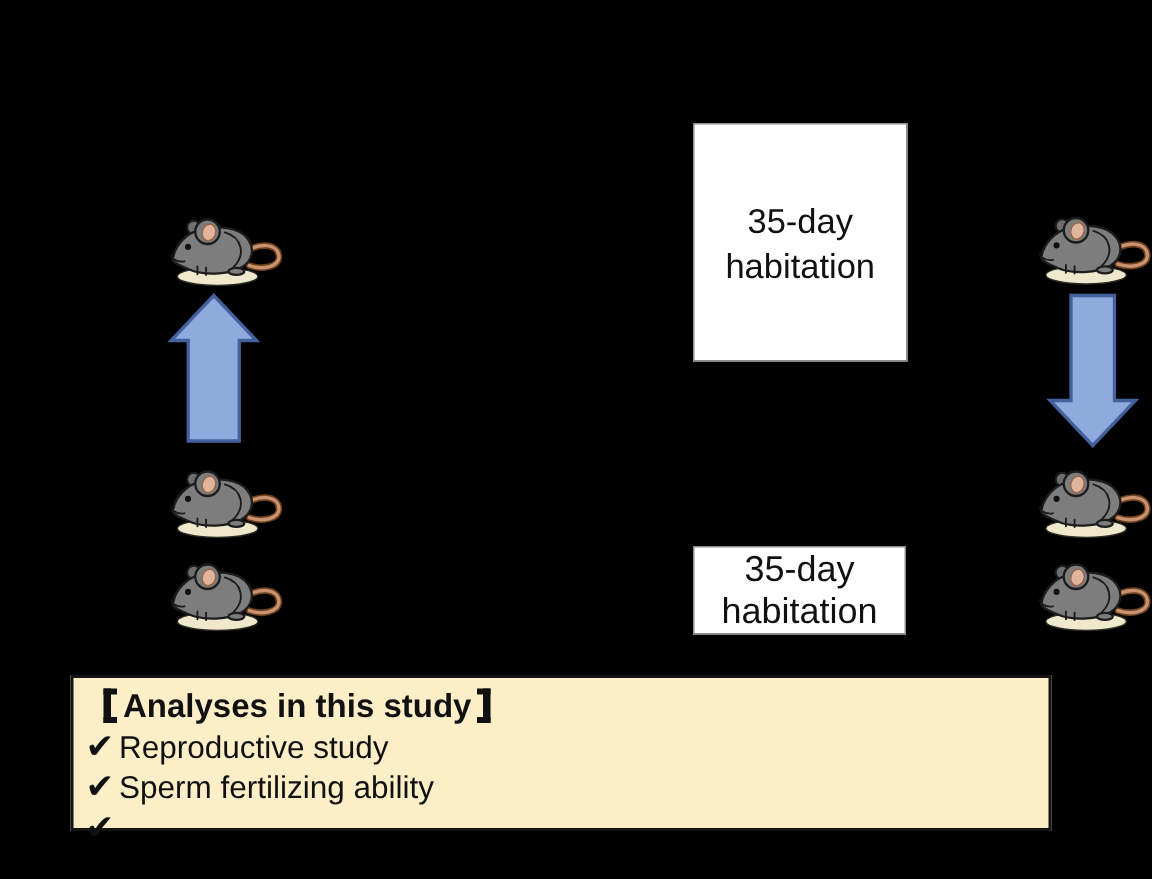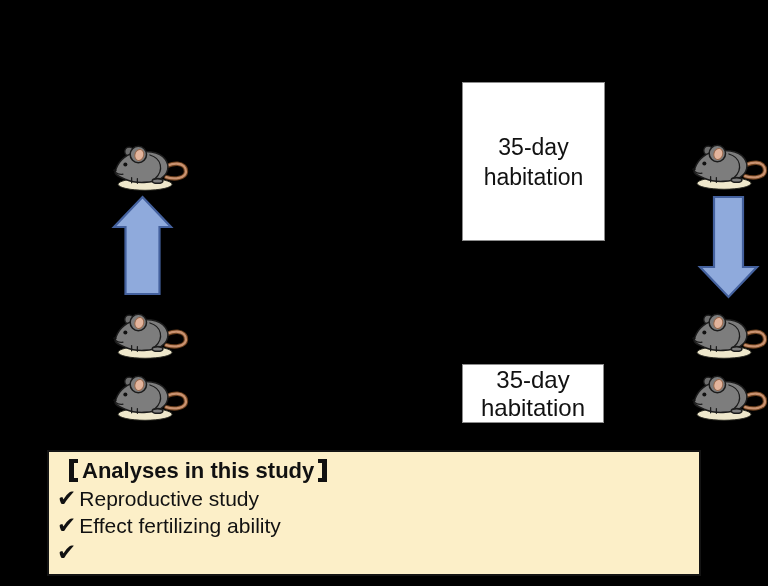--- a/index.html
+++ b/index.html
@@ -27,21 +27,21 @@
     position:absolute;background:var(--box-bg,#fff);
     border:1px solid var(--box-border,#909090);box-sizing:border-box;
     display:flex;align-items:center;justify-content:center;text-align:center;
     color:var(--text,#111);
   }
   .habit-box span{white-space:pre-line;}
   .box-top{left:462px;top:82px;width:143px;height:159px;font-size:23px;line-height:30px;}
   .box-bottom{left:462px;top:364px;width:142px;height:59px;font-size:24px;line-height:28px;}
   
   .analyses{
-    position:absolute;left:47px;top:450px;width:654px;height:126px;box-sizing:border-box;
+    position:absolute;left:47px;top:450px;width:654px;height:104px;box-sizing:border-box;
     background:var(--panel-bg,#FCEFC8);border:2px solid var(--panel-border,#141414);
     padding:4px 8px 0 8px;color:#111;
   }
   .a-title{font-weight:bold;font-size:22px;line-height:29px;margin-left:12px;display:flex;align-items:center;}
   .a-title .t{margin:0 4px;}
   .lb{display:inline-block;width:9px;height:23px;box-sizing:border-box;}
   .lb.open{border-left:5px solid #111;border-top:4px solid #111;border-bottom:4px solid #111;}
   .lb.close{border-right:5px solid #111;border-top:4px solid #111;border-bottom:4px solid #111;}
   .a-item{font-size:21px;line-height:27px;display:flex;align-items:center;}
   .check{font-weight:bold;font-size:23px;margin-right:3px;font-family:"DejaVu Sans","Liberation Sans",sans-serif;}
@@ -123,20 +123,20 @@
       <span class="lb open"></span>
       <span class="t">Analyses in this study</span>
       <span class="lb close"></span>
     </div>
     <div class="a-item">
       <span class="check">✔</span>
       <span>Reproductive study</span>
     </div>
     <div class="a-item">
       <span class="check">✔</span>
-      <span>Effect fertilizing ability</span>
+      <span>Sperm fertilizing ability</span>
     </div>
     <div class="a-item">
       <span class="check">✔</span>
     </div>
   </div>
 
 </div>
 
 </body></html>

